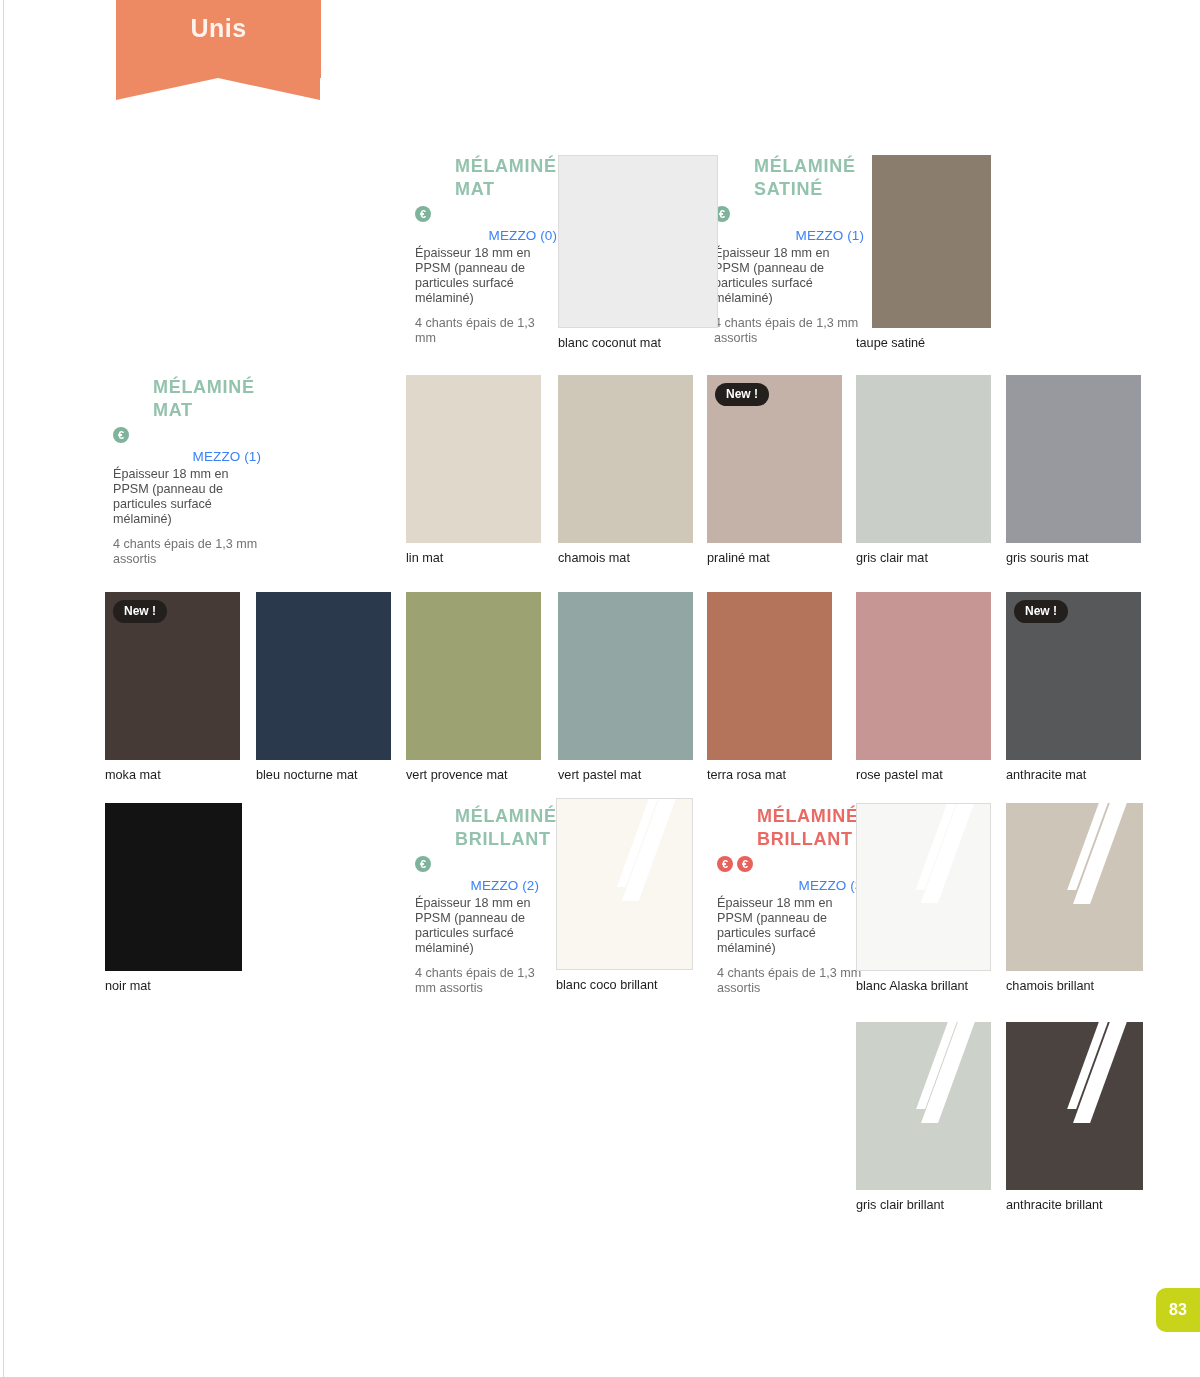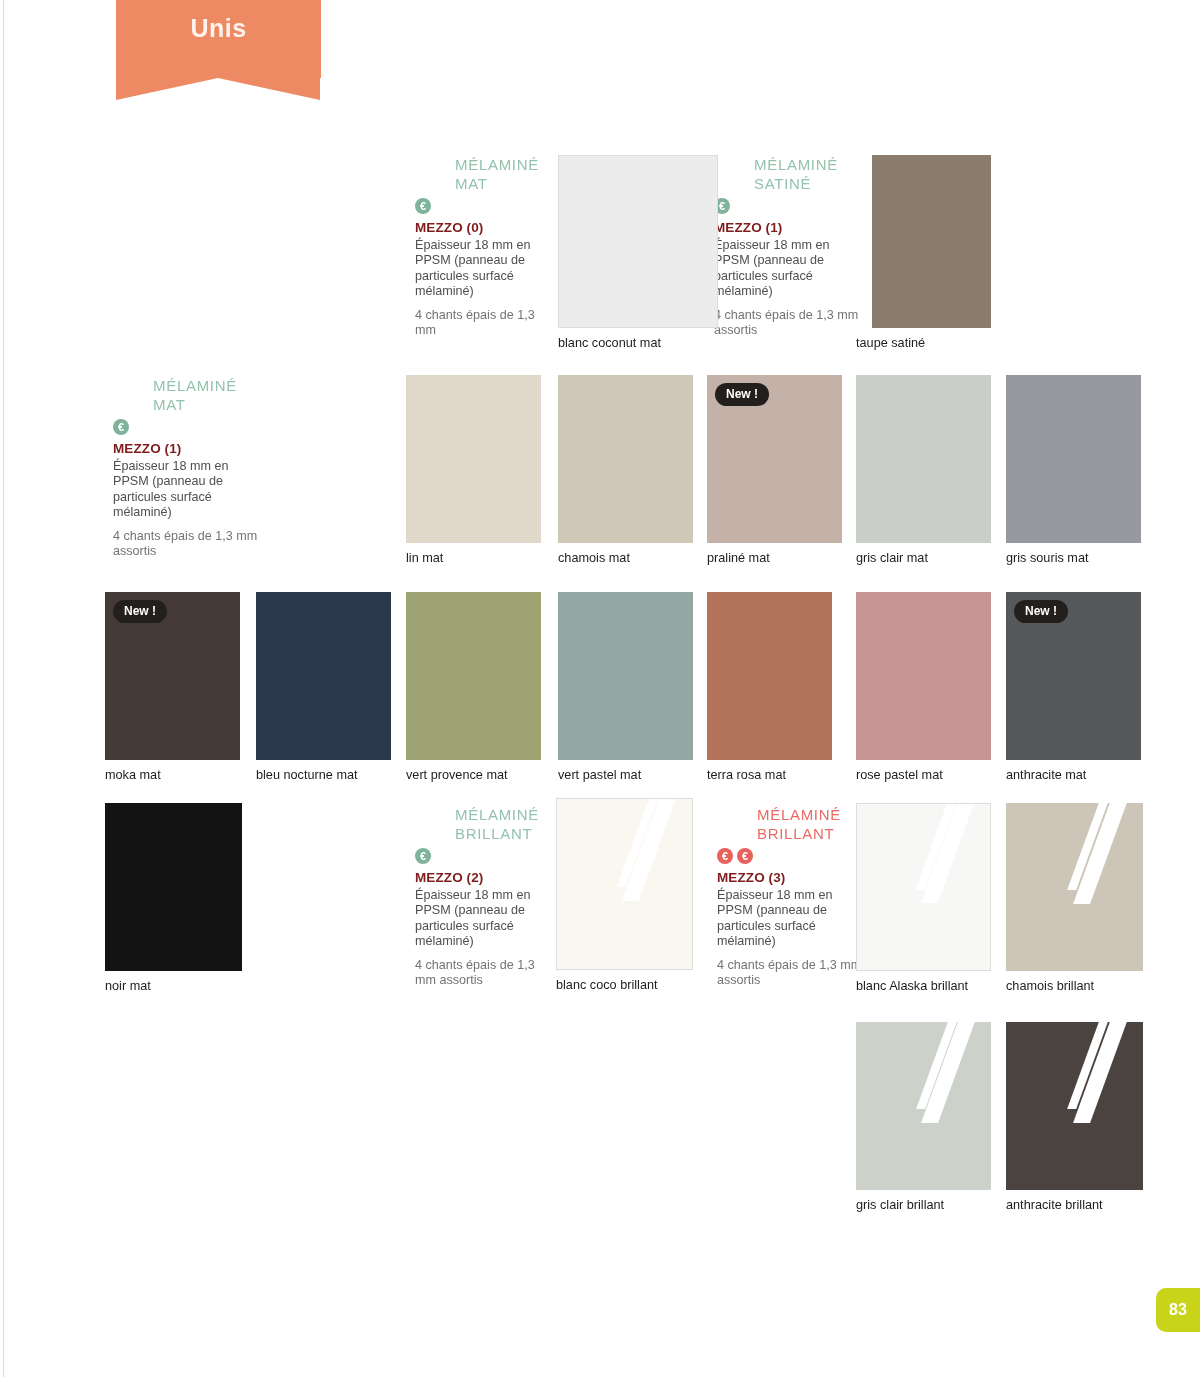--- a/index.html
+++ b/index.html
@@ -32,36 +32,37 @@
     content:""; position:absolute; left:0; top:92px;
     width:0; height:0;
     border-left: 102.5px solid #ee8a63;
     border-right: 102.5px solid #ee8a63;
     border-bottom: 22px solid transparent;
   }
 
   
   .info { position: absolute; width: 142px; }
   .info .kicker {
-    font-size: 15px; font-weight: 400; letter-spacing: .7px;
+    font-size: 18px; font-weight: 700; letter-spacing: .7px;
     line-height: 1.28; color: #93c2ad; text-transform: uppercase; padding-left: 40px;
   }
   .info.red .kicker { color: #ea6a63; }
   .euro-row { margin-top: 5px; display:flex; gap:4px; }
   .euro {
     width: 16px; height: 16px; border-radius: 50%;
     background: #7fb39b; color: #ffffff;
     font-size: 11px; font-weight: 700;
     display:flex; align-items:center; justify-content:center;
     line-height: 1;
   }
   .info.red .euro { background:#e8615c; }
   .info .ref {
-    margin-top: 6px; font-size: 13.5px; font-weight: 700; color:#7f1d1d;
+    margin-top: 6px; font-size: 13.5px; font-weight: 400; color:#3b82f6;
     letter-spacing:.1px;
+    text-align:right;
   }
   .info .desc {
     margin-top: 3px; font-size: 12.6px; line-height: 1.2; color: #4f4f4f;
   }
   .info .desc2 {
     margin-top: 9px; font-size: 12.6px; line-height: 1.2; color: #737373;
   }
 
   
   .swatch { position: absolute; }

